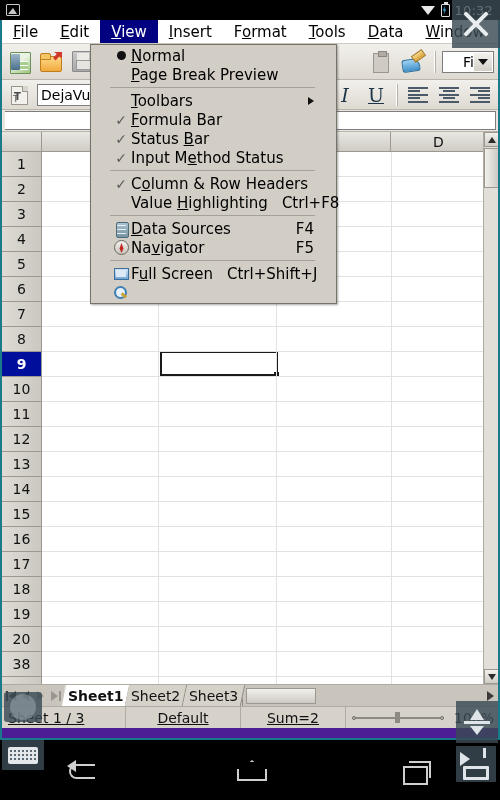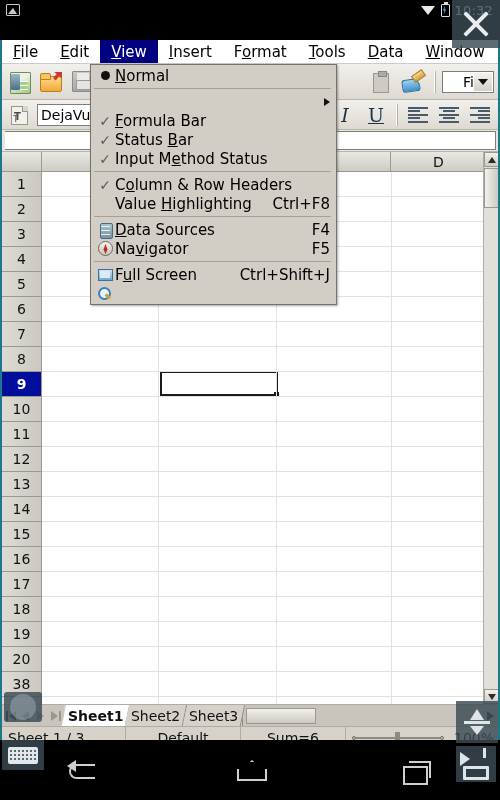--- a/index.html
+++ b/index.html
@@ -24,21 +24,20 @@
   .batt-ico:before{content:"";position:absolute;left:2.5px;top:-3px;width:4px;height:2px;background:#dcdcdc;}
   .batt-ico:after{content:"";position:absolute;left:1px;top:1px;width:4px;height:9px;background:#3ba7e0;
     clip-path:polygon(60% 0,10% 55%,45% 55%,30% 100%,90% 42%,52% 42%);}
   #clock{ font-size:13px; color:#fff; letter-spacing:0.2px;}
 
   
   #app{
     position:absolute; left:0; top:20px; width:500px; height:720px;
     background:#4c1d95; border:2px solid #1a7a8c; border-top:none;
     overflow:hidden;
-    margin-top:20px;
   }
 
   
   #menubar{ height:24px; background:#ffffff; display:flex; align-items:stretch;
     border-bottom:1px solid #cfcbc3; position:relative; z-index:5;}
   .menu-item{ display:flex;align-items:center; padding:0 11px; font-size:15px; color:#000;
     white-space:nowrap; }
   .menu-item.sel{ background:#000080; color:#fff; }
   .menu-item u{ text-decoration:underline; }
 
@@ -177,21 +176,21 @@
   #zoomslider{ display:flex;align-items:center;gap:0; padding:0 6px; flex:1;}
   .zs-line{flex:1;height:2px;background:#8d8a84;position:relative;}
   .zs-dot{width:4px;height:4px;border-radius:50%;border:1px solid #6d6a64;background:#c9c5bd;}
   .zs-handle{width:5px;height:11px;background:#8d8a84;}
   #zoomval{ padding:0 4px; }
 
   
   #viewmenu{
     position:absolute; left:88px; top:24px; width:247px;
     background:#d2cec6; border:1px solid #76726a; z-index:40;
-    box-shadow:1px 1px 2px rgba(0,0,0,.35); padding:1px 0;
+    box-shadow:1px 1px 2px rgba(0,0,0,.35); padding:1px 16px;
   }
   .mrow{ display:flex; align-items:center; height:19px; font-size:15px; color:#000;
     padding:0 6px 0 4px; white-space:nowrap;}
   .mark{ width:20px; display:flex; align-items:center; justify-content:center; flex:0 0 20px;}
   .mlabel{ flex:1; }
   .mlabel u{ text-decoration:underline; }
   .maccel{ margin-left:14px; color:#000; }
   .msep{ height:1px; background:#a5a199; margin:3px 5px 3px 3px;}
   .radio-dot{ width:9px;height:9px;border-radius:50%;background:#111;}
   .checkmk{ color:#5a5a5a; font-size:14px; line-height:1;}
@@ -486,41 +485,46 @@
       <div style="flex:1"></div>
       <div class="navbtn">
           <span class="nav-tri tri-r"></span>
         </div>
     </div>
   </div>
 
   <div id="statusbar">
     <div class="sb-cell" style="width:124px">Sheet 1 / 3</div>
     <div class="sb-cell" style="width:115px;justify-content:center">Default</div>
-    <div class="sb-cell" style="width:105px;justify-content:center">Sum=6</div>
+    <div class="sb-cell" style="width:105px;justify-content:center">Sum=2</div>
     <div id="zoomslider">
       <span class="zs-dot"></span>
       <span class="zs-line"></span>
       <span class="zs-handle"></span>
       <span class="zs-line"></span>
       <span class="zs-dot"></span>
     </div>
     <div id="zoomval">100%</div>
   </div>
 
   <div id="viewmenu">
       <div class="mrow">
         <span class="mark">
           <span class="radio-dot"></span>
         </span>
         <span class="mlabel"><u>N</u>ormal</span>
       </div>
+      <div class="mrow">
+        <span class="mark"></span>
+        <span class="mlabel"><u>P</u>age Break Preview</span>
+      </div>
       <div class="msep"></div>
       <div class="mrow">
         <span class="mark"></span>
+        <span class="mlabel"><u>T</u>oolbars</span>
         <span class="submenu-arrow"></span>
       </div>
       <div class="mrow">
         <span class="mark">
           <span class="checkmk">✓</span>
         </span>
         <span class="mlabel"><u>F</u>ormula Bar</span>
       </div>
       <div class="mrow">
         <span class="mark">

